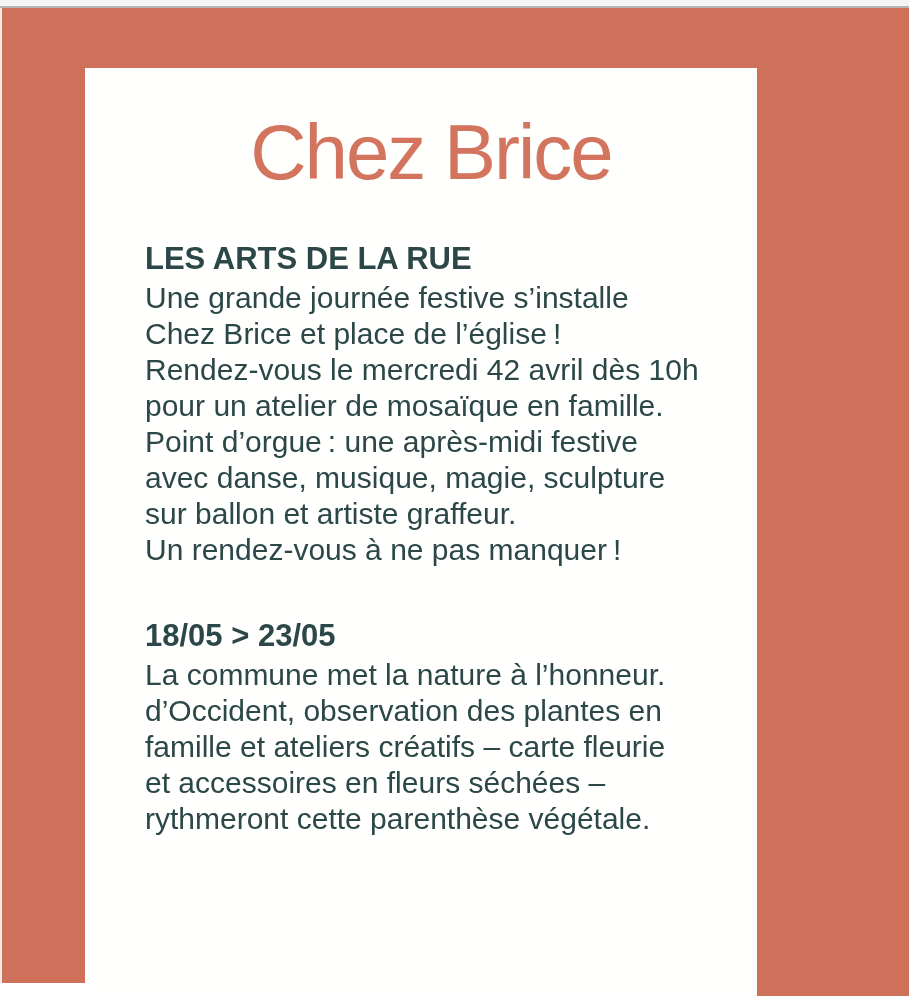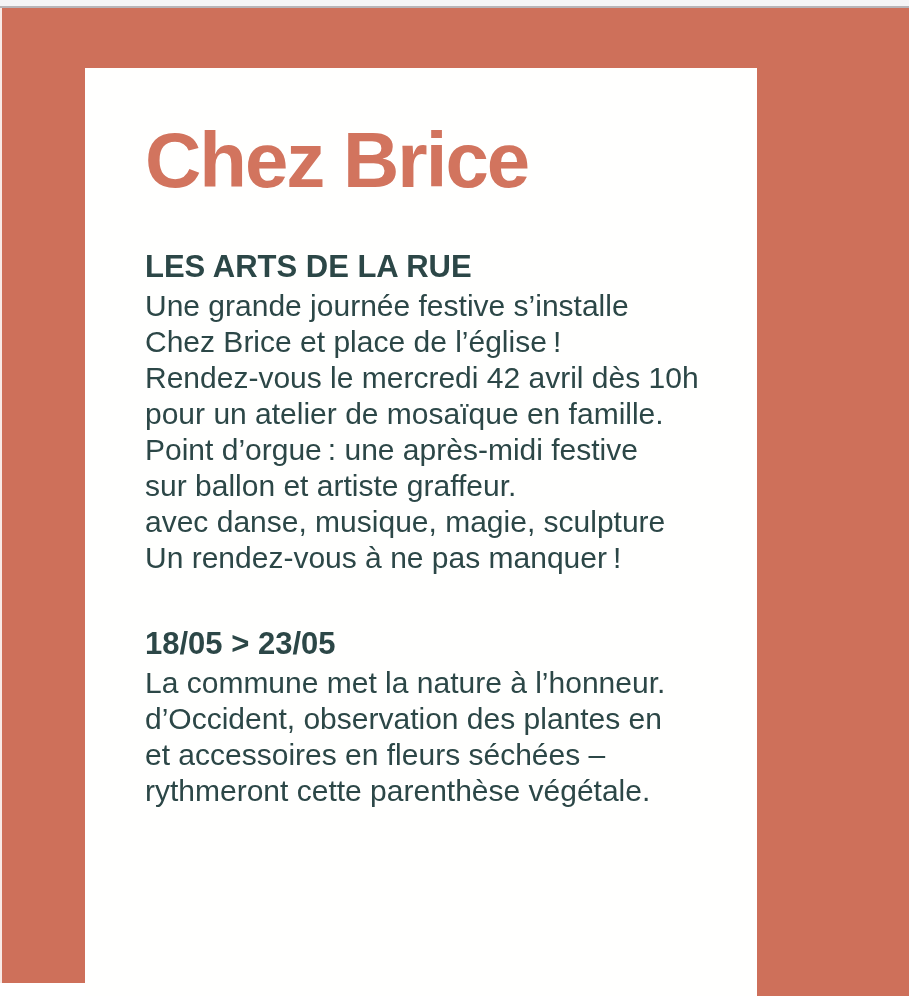--- a/index.html
+++ b/index.html
@@ -53,27 +53,28 @@
     position: absolute;
     left: 85px;
     top: 60px;    
     width: 672px;
     height: 940px;
     background: #fffffe;
     box-sizing: border-box;
     padding: 37px 40px 0 60px;
   }
   .flyer-title {
-    margin: 16px 0 47px 0;
+    margin: 8px 0 47px 0;
     font-size: 78px;
     line-height: 78px;
-    font-weight: 700;
+    font-weight: 400;
     letter-spacing: -2px;
     color: #d2745e;
     white-space: nowrap;
+    text-align: center;
   }
   .event-section { margin: 0; }
   .event-section + .event-section { margin-top: 47px; }
   .event-date-range,
   .event-heading {
     font-size: 31px;
     line-height: 42px;
     font-weight: 700;
     color: #2c4747;
     white-space: nowrap;
@@ -104,31 +105,32 @@
       <h1 class="flyer-title">Chez Brice</h1>
 
       <div class="event-section">
         <div class="event-heading">LES ARTS DE LA RUE</div>
         <div class="event-description">
           <div class="event-description-line">Une grande journée festive s’installe</div>
           <div class="event-description-line">Chez Brice et place de l’église !</div>
           <div class="event-description-line">Rendez-vous le mercredi 42 avril dès 10h</div>
           <div class="event-description-line">pour un atelier de mosaïque en famille.</div>
           <div class="event-description-line">Point d’orgue : une après-midi festive</div>
+          <div class="event-description-line">avec danse, musique, magie, sculpture</div>
           <div class="event-description-line">sur ballon et artiste graffeur.</div>
-          <div class="event-description-line">avec danse, musique, magie, sculpture</div>
           <div class="event-description-line">Un rendez-vous à ne pas manquer !</div>
         </div>
       </div>
 
       <div class="event-section">
         <div class="event-date-range">18/05 &gt; 23/05</div>
         <div class="event-description">
           <div class="event-description-line">La commune met la nature à l’honneur.</div>
           <div class="event-description-line">d’Occident, observation des plantes en</div>
+          <div class="event-description-line">famille et ateliers créatifs – carte fleurie</div>
           <div class="event-description-line">et accessoires en fleurs séchées –</div>
           <div class="event-description-line">rythmeront cette parenthèse végétale.</div>
         </div>
       </div>
 
     </div>
   </div>
 </div>
 
 </body></html>

